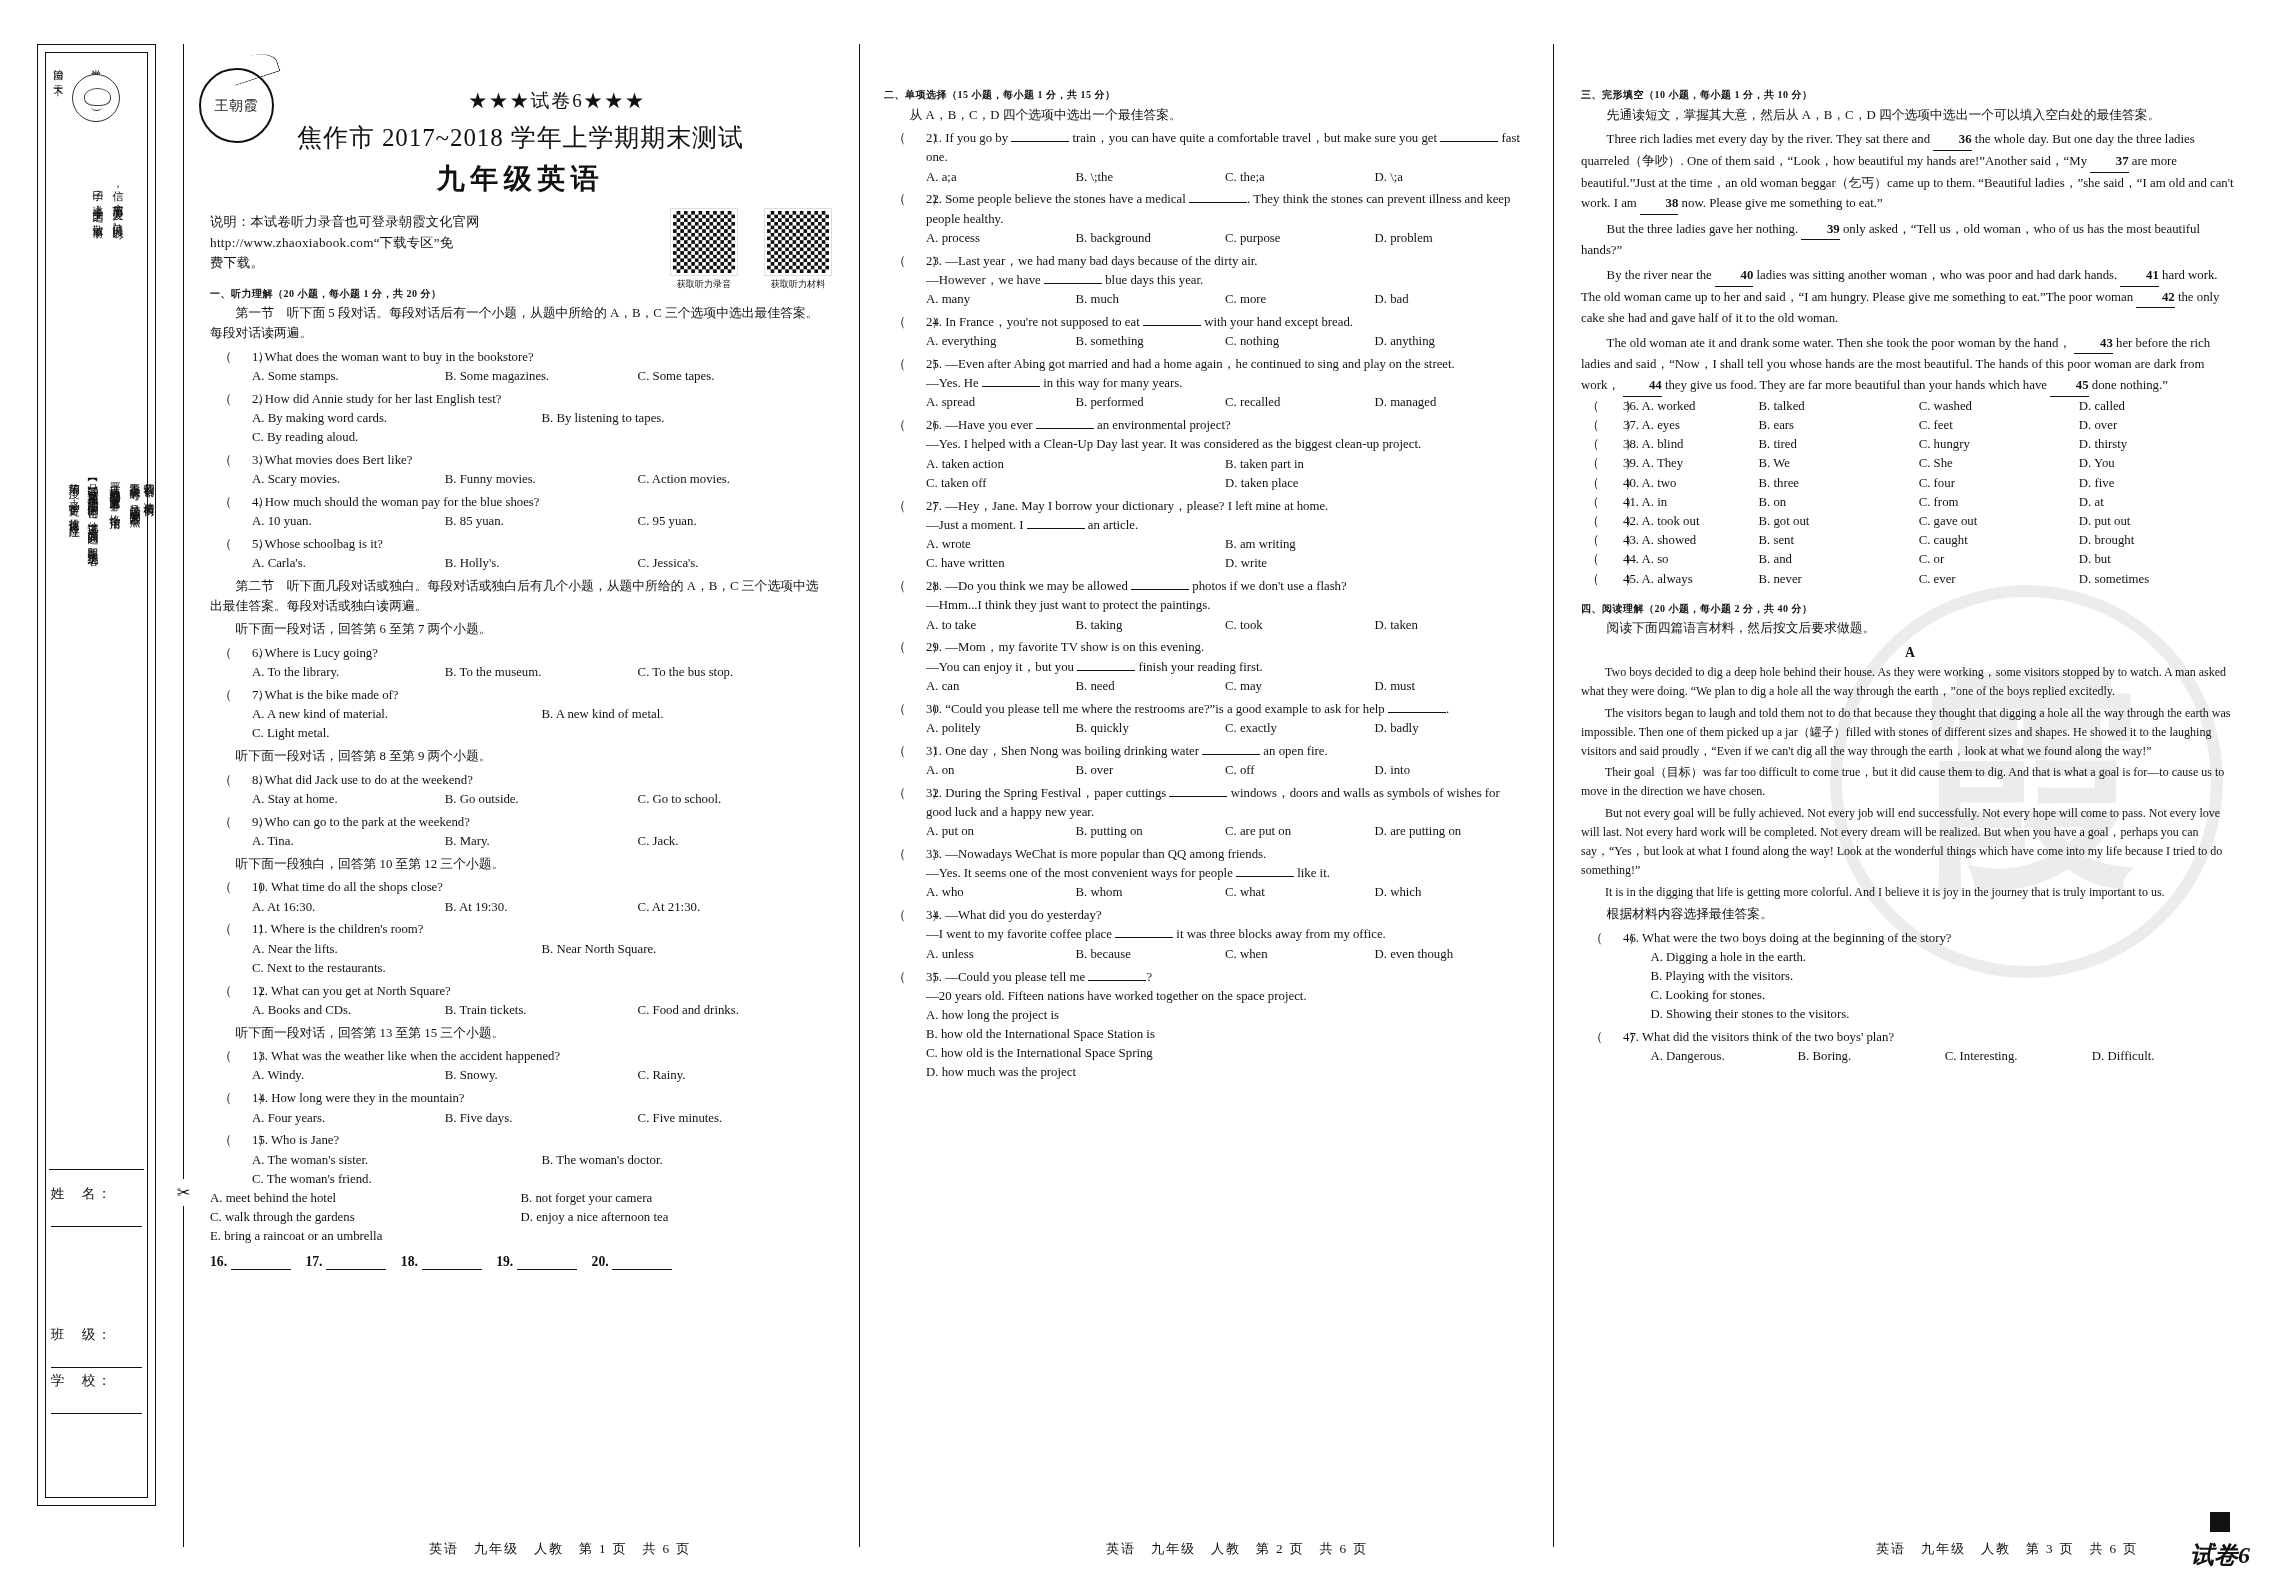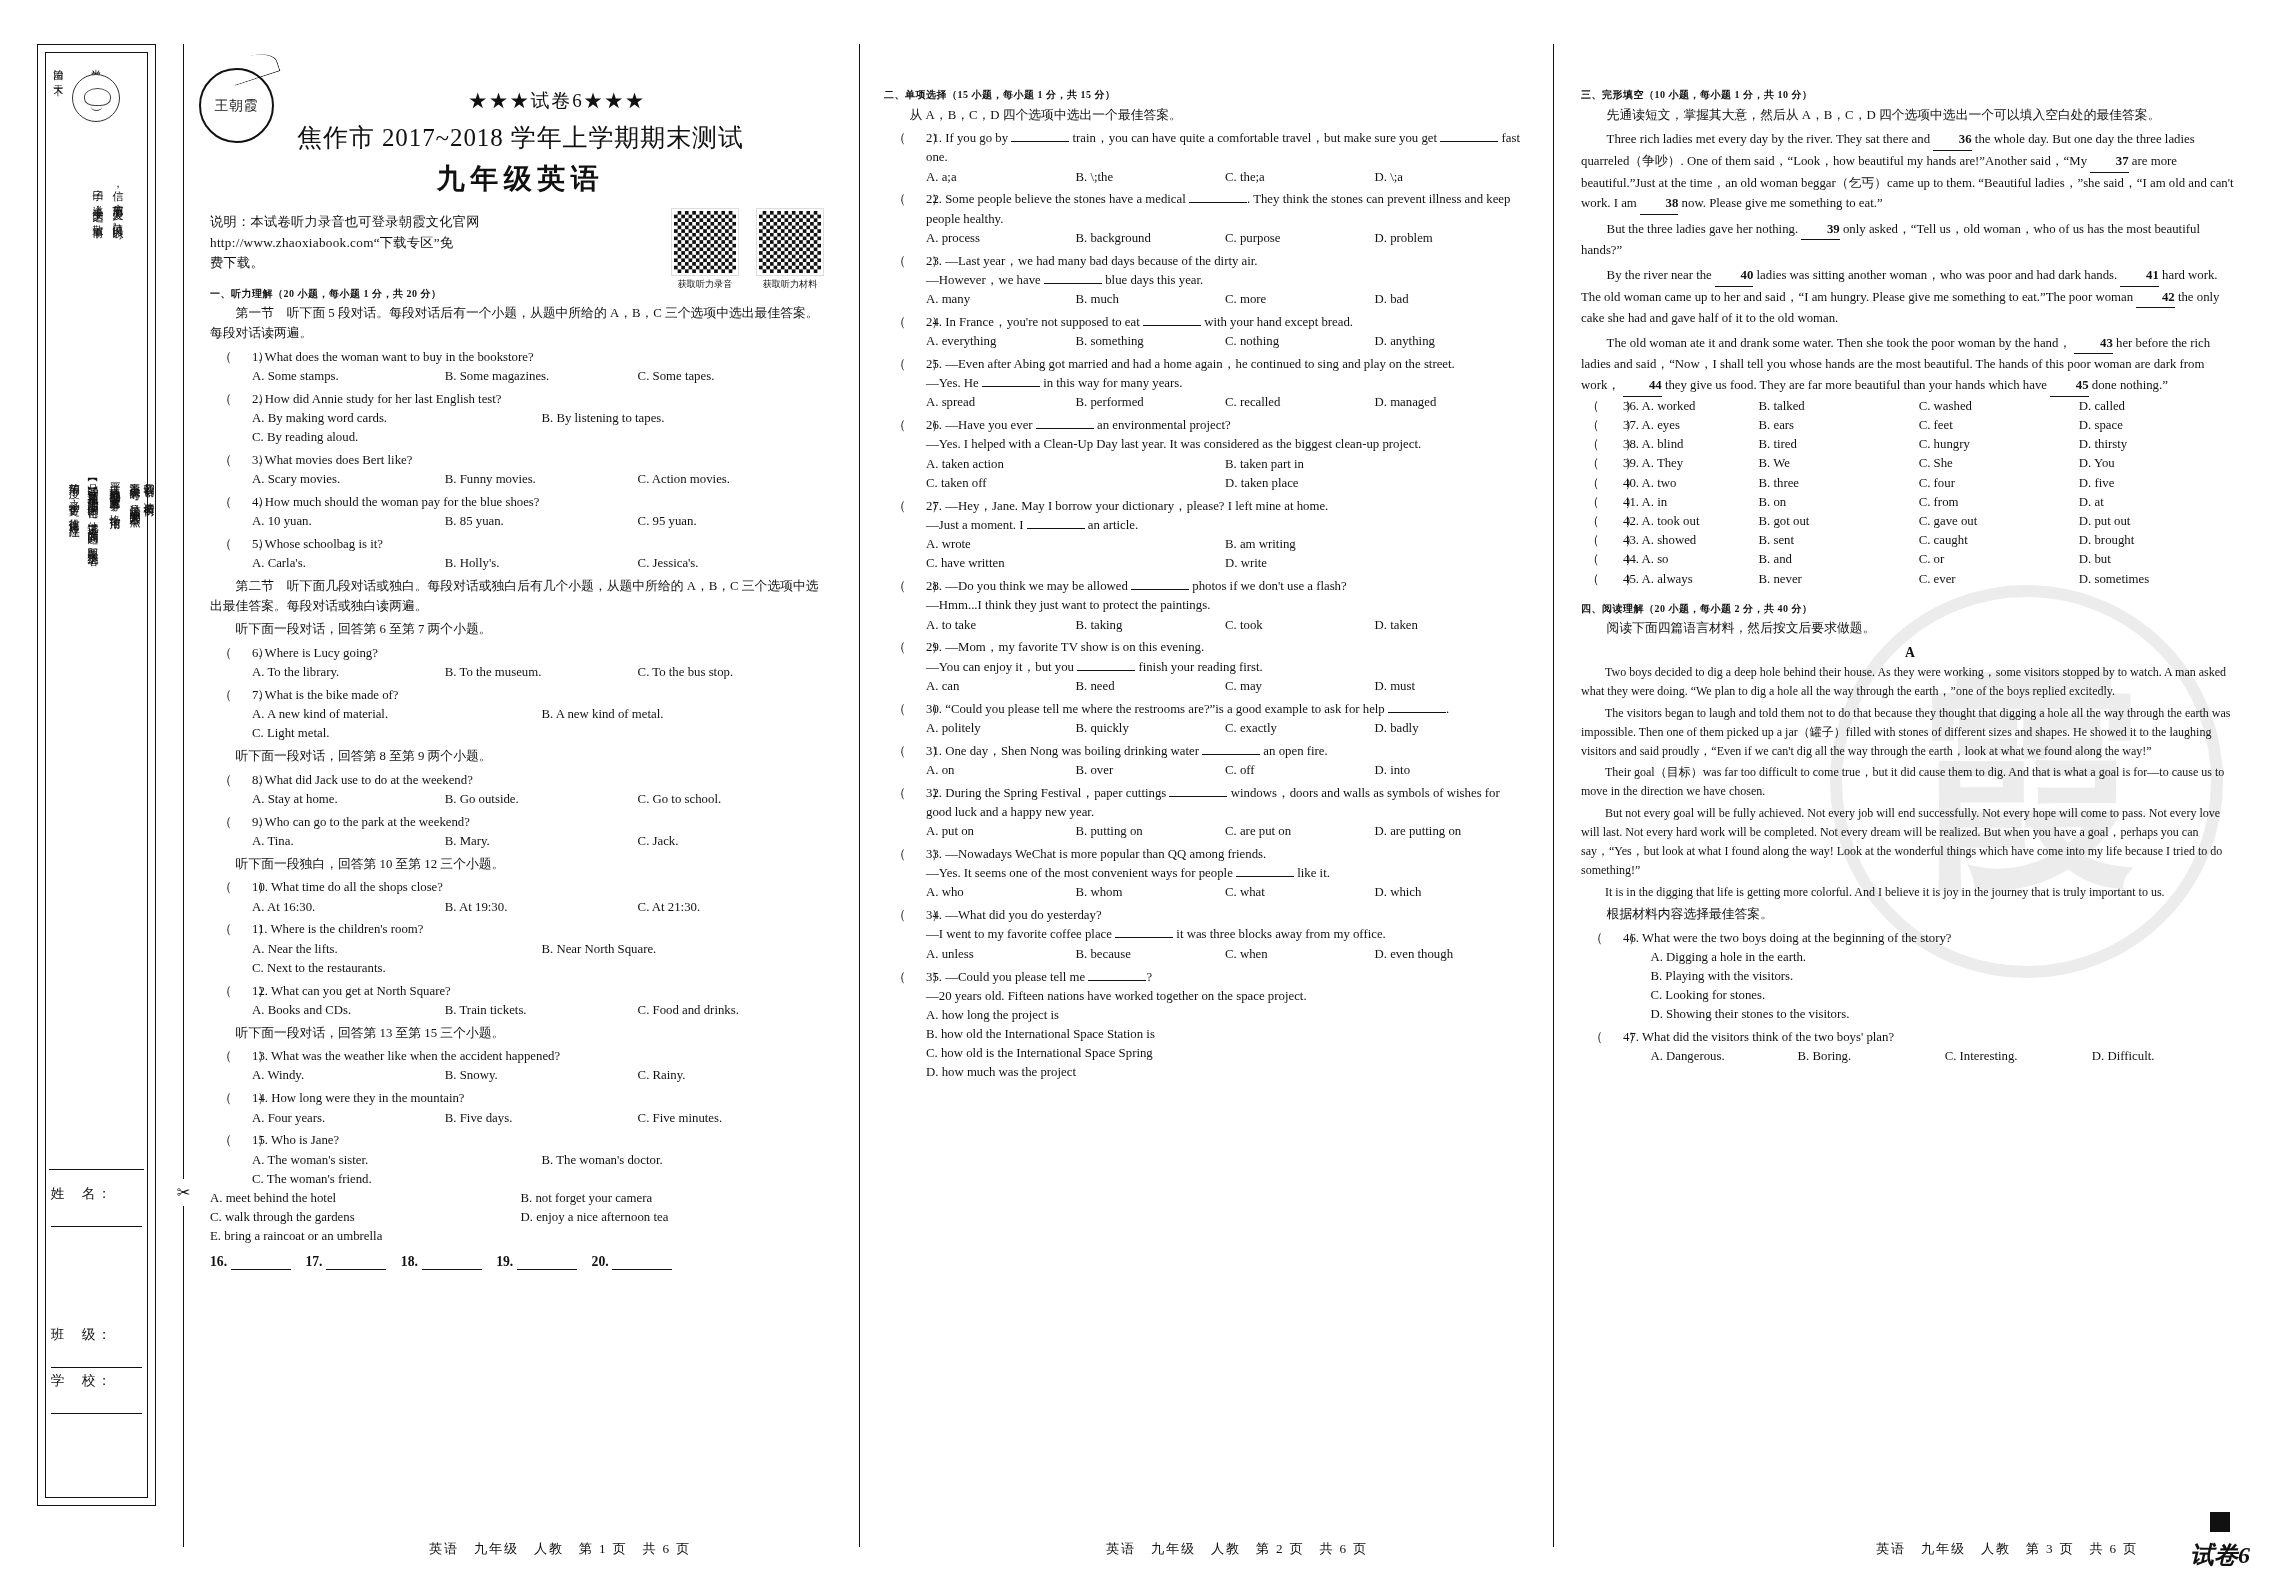--- a/index.html
+++ b/index.html
@@ -96,21 +96,21 @@
   }
   .seal-ribbon {
     position:absolute; left:38px; top:-1.8px; width:48px; height:24px;
     border-bottom:1.8px solid #222; border-right:1.8px solid #222;
     transform:rotate(-18deg); border-radius:0 60% 0 0;
   }
   .notice {
     margin-top:16.4px; font-size:13.2px; line-height:1.55; position:relative;
   }
   .notice .nt { letter-spacing:0.3px; }
-  .qr-wrap { position:absolute; right:8px; top:-3.7px; display:flex; gap:19px; }
+  .qr-wrap { position:absolute; right:0; top:-3.7px; display:flex; gap:28px; }
   .qr { width:66px; height:66px; background:
       repeating-conic-gradient(#111 0% 25%, #fff 0% 50%) 0 0/7.3px 7.3px;
       border:2.7px solid #fff; outline:0.9px solid #ddd;}
   .qr-cap { font-size:9.1px; text-align:center; margin-top:1.8px; }
 
   .sec-head { font-size:10px; font-weight:bold; margin-top:12.8px; letter-spacing:0.5px; }
   .p-ind { font-size:12.8px; line-height:1.55; margin-top:3.7px; text-indent:2em; }
 
   .q { font-size:12.8px; line-height:1.5; margin-top:3.7px; position:relative; padding-left:42px; }
   .q .paren { position:absolute; left:9.1px; top:0; }
@@ -664,21 +664,21 @@
       <span style="width:22%"><span>36.</span> <span>A. worked</span></span>
       <span style="width:26%">B. talked</span>
       <span style="width:26%">C. washed</span>
       <span style="width:26%">D. called</span>
     </div>
     <div class="cl-opt">
       <span class="paren">（　　）</span>
       <span style="width:22%"><span>37.</span> <span>A. eyes</span></span>
       <span style="width:26%">B. ears</span>
       <span style="width:26%">C. feet</span>
-      <span style="width:26%">D. space</span>
+      <span style="width:26%">D. over</span>
     </div>
     <div class="cl-opt">
       <span class="paren">（　　）</span>
       <span style="width:22%"><span>38.</span> <span>A. blind</span></span>
       <span style="width:26%">B. tired</span>
       <span style="width:26%">C. hungry</span>
       <span style="width:26%">D. thirsty</span>
     </div>
     <div class="cl-opt">
       <span class="paren">（　　）</span>

